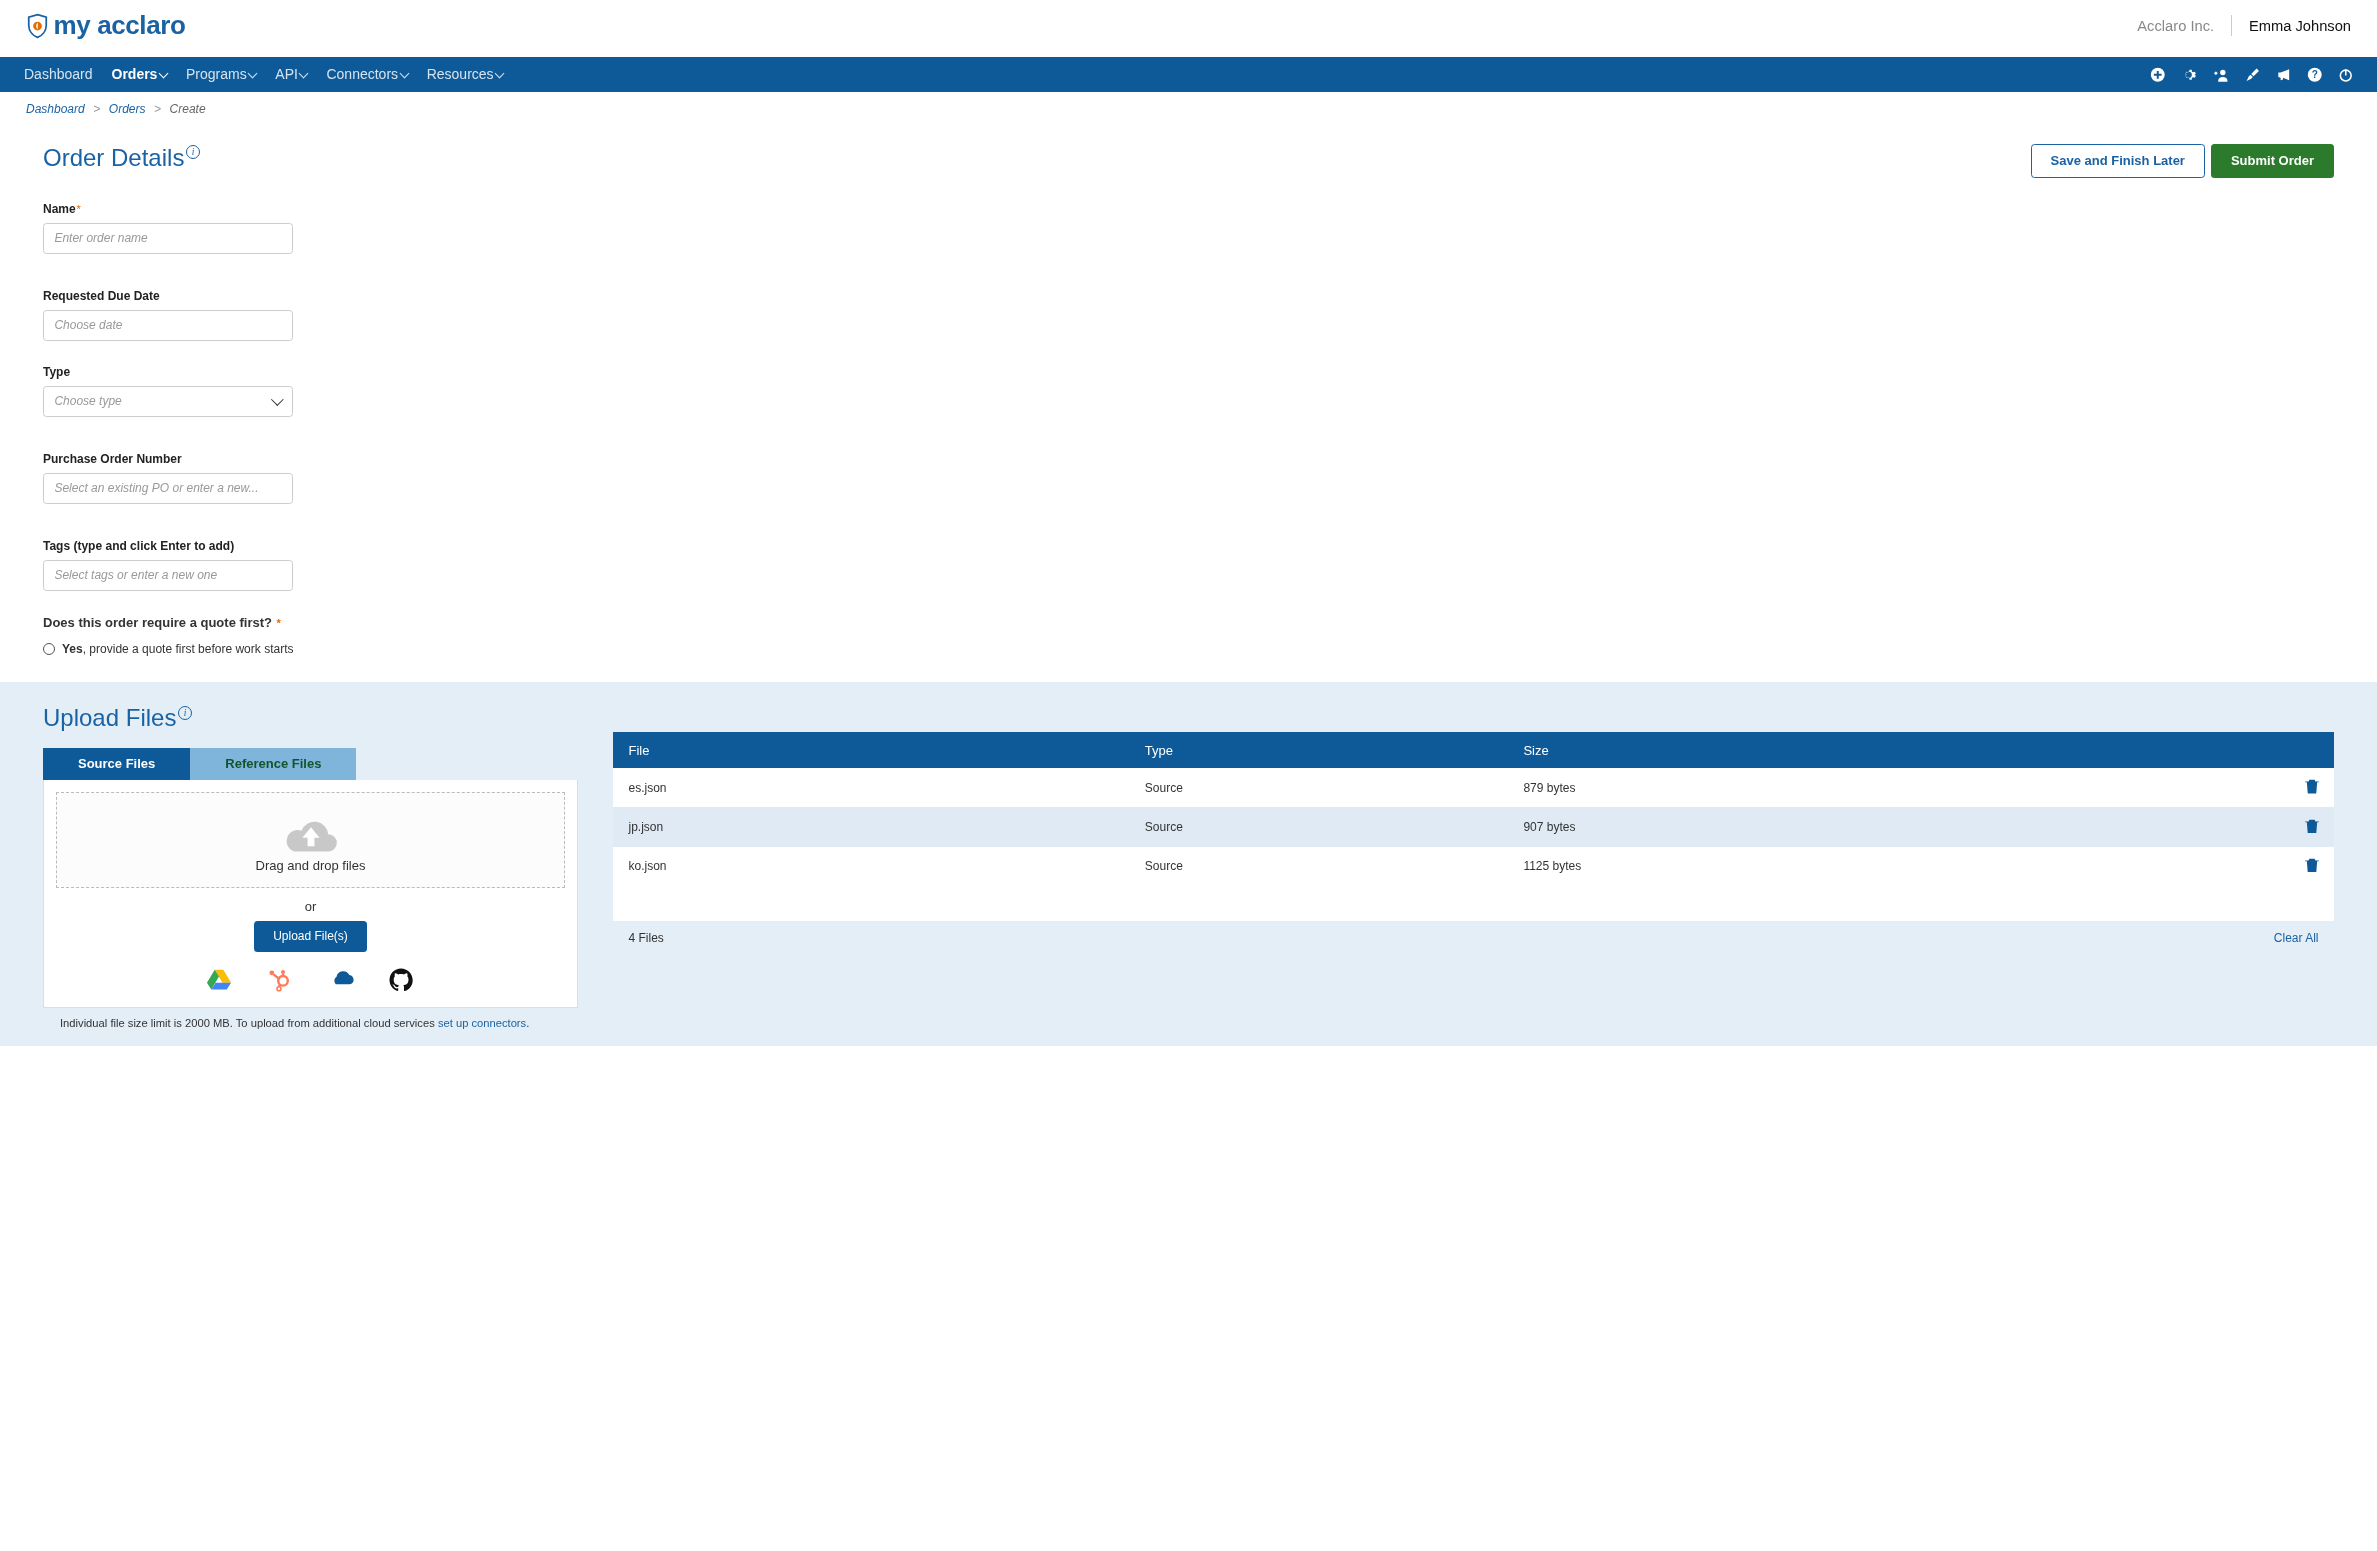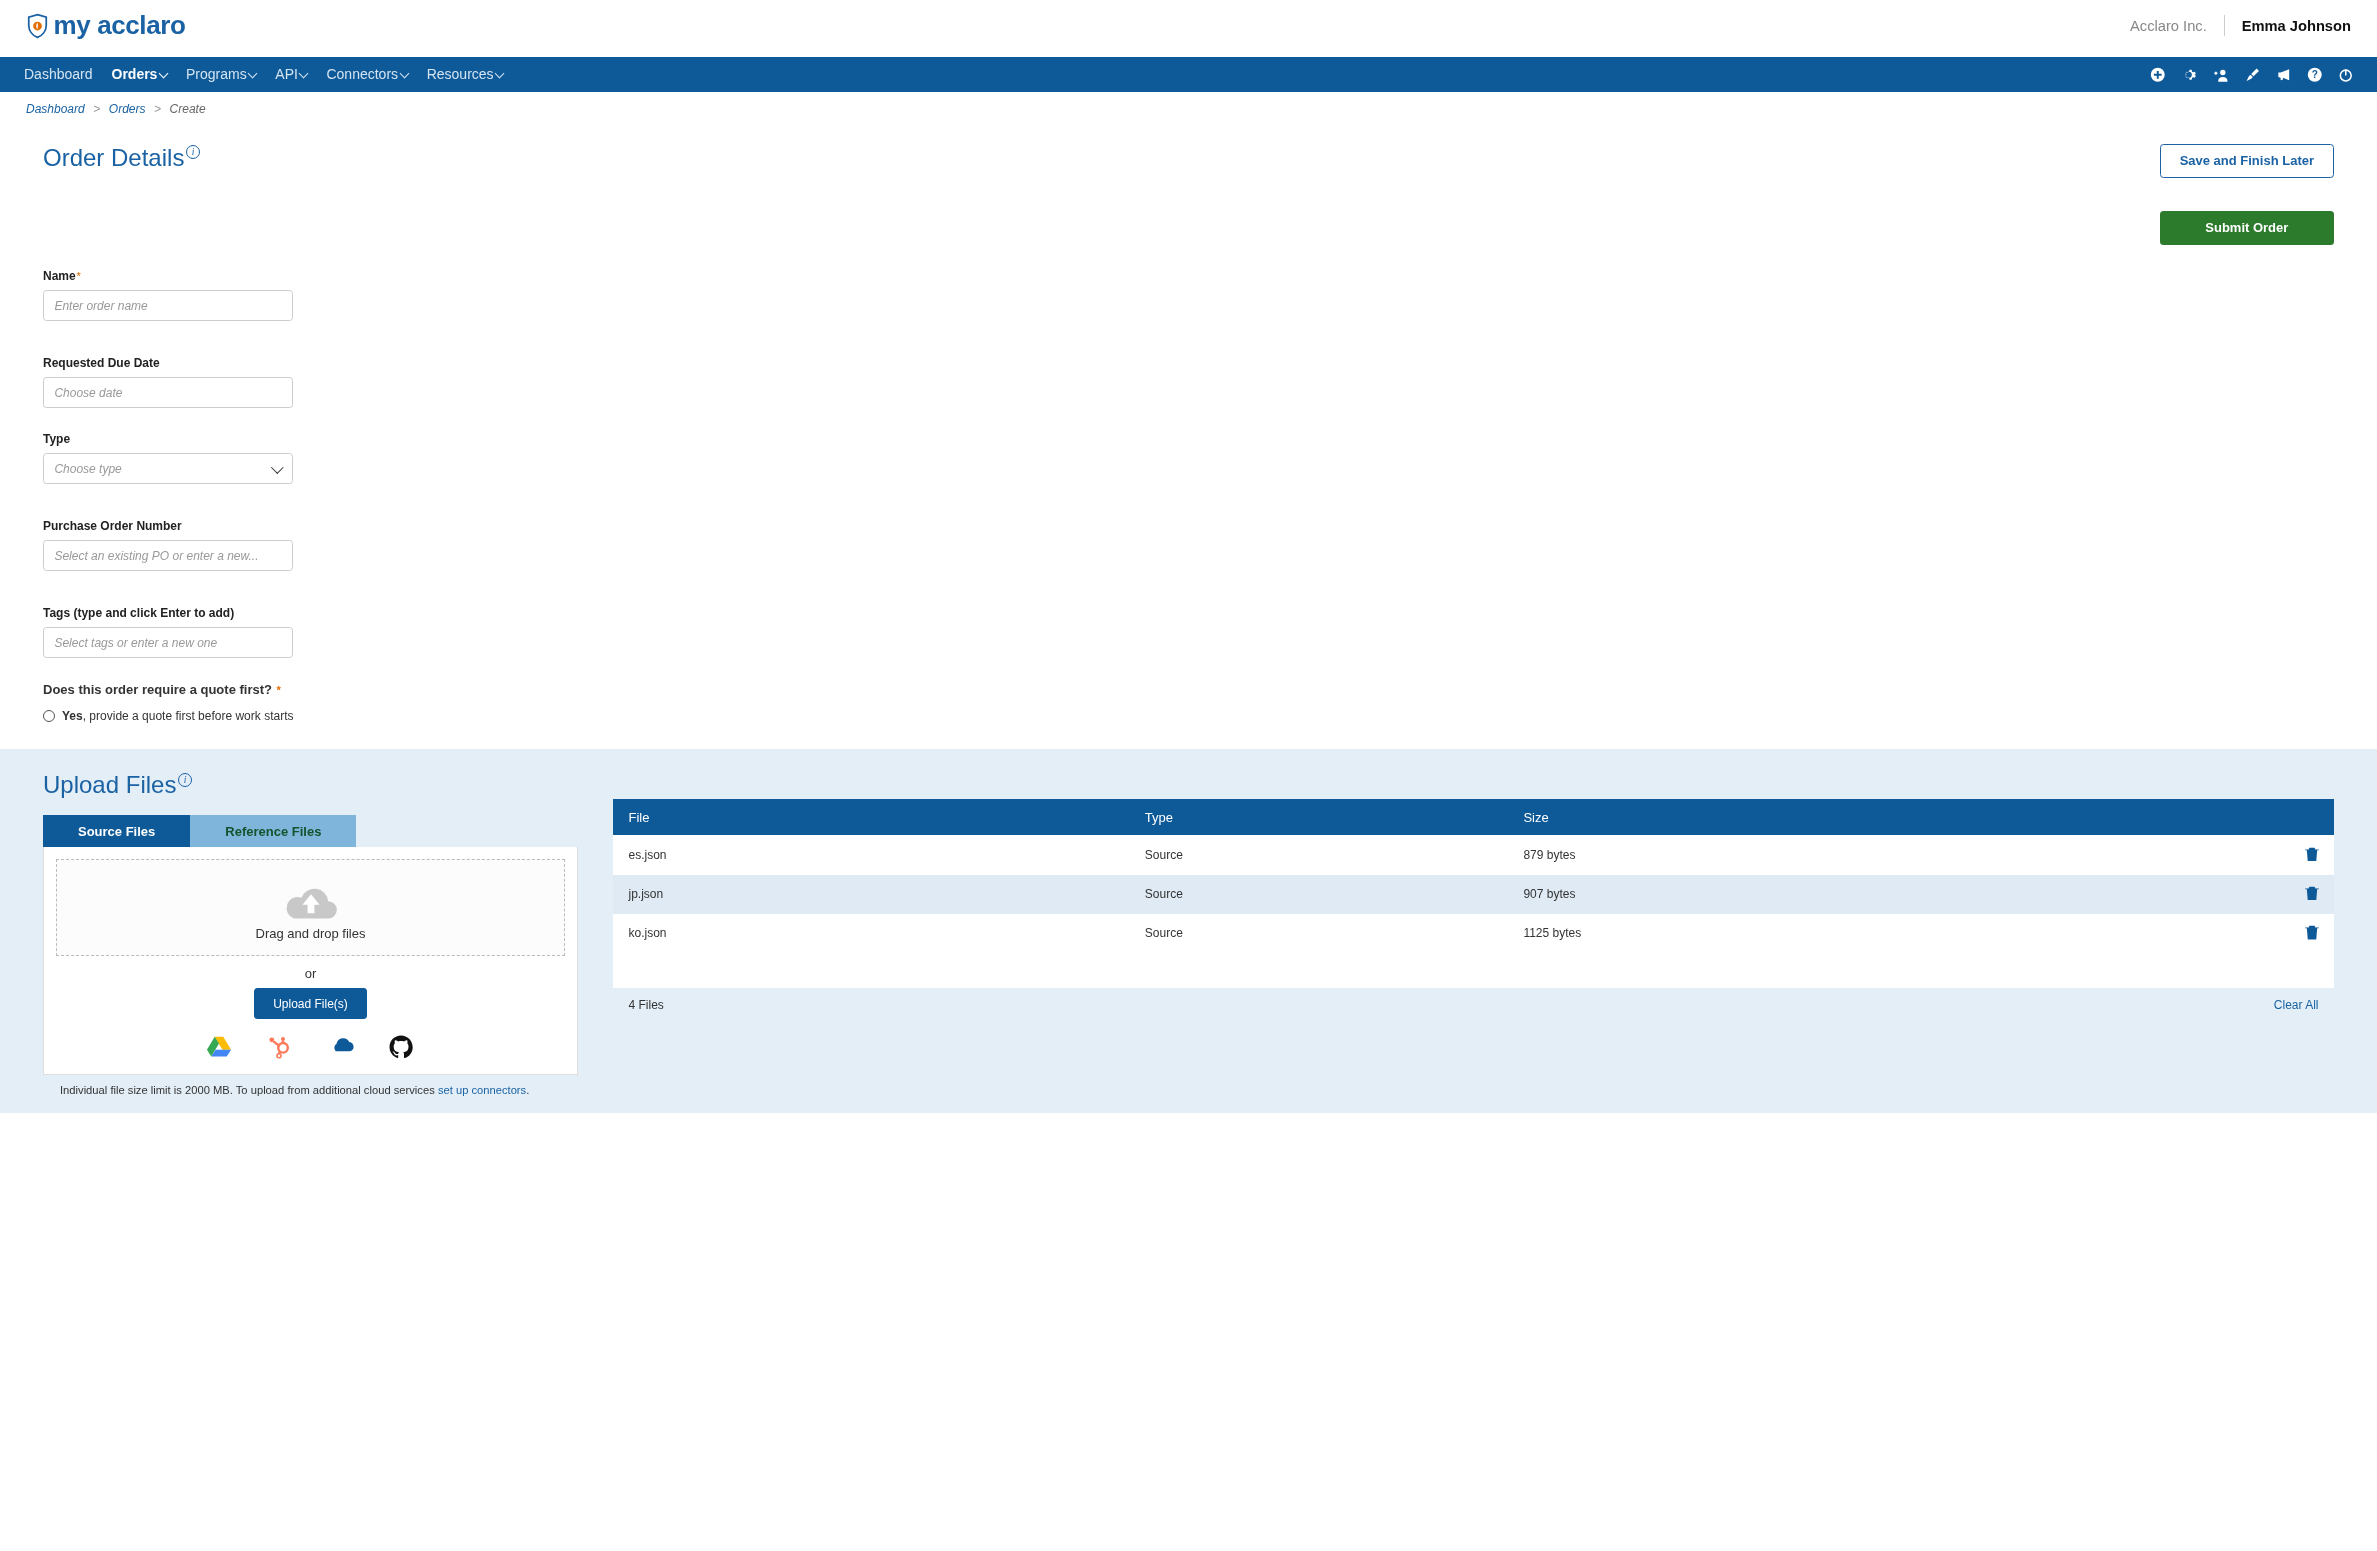--- a/index.html
+++ b/index.html
@@ -6,42 +6,42 @@
 body { font-family: "Segoe UI", -apple-system, Arial, sans-serif; font-size: 12px; color: #333; background: #fff; }
 
 
 .top-header { display: flex; align-items: center; justify-content: space-between; padding: 10.4px 26px 15.5px 26px; }
 .logo { display: flex; align-items: center; gap: 5.2px; }
 .logo-shield { width: 22.4px; height: 28px; display:flex; align-items:center; justify-content:center; }
 .logo-text { font-size: 26px; font-weight: 600; color: #1a62a3; letter-spacing: -0.4px; }
 .header-right { display: flex; align-items: center; gap: 17px; font-size: 14.7px; }
 .company-name { color: #888; }
 .divider-v { width: 0.9px; height: 21px; background: #ccc; }
-.user-name { color: #111; font-weight: 700; }
+.user-name { color: #111; font-weight: 400; }
 
 
 .navbar { background: #0e5a99; color: #fff; display: flex; align-items: center; justify-content: space-between; padding: 0 24px; height: 35px; }
 .nav-left { display: flex; gap: 19px; align-items: center; height: 100%; }
 .nav-item { color: #d5e4f1; font-size: 14px; display: flex; align-items: center; gap: 2.6px; height: 100%; cursor: pointer; }
 .nav-item.active { color: #fff; font-weight: 600; }
 .chevron-sm { width: 7px; height: 7px; border-right: 1.7px solid currentColor; border-bottom: 1.7px solid currentColor; transform: rotate(45deg); margin-top: -2.6px; }
 .nav-right { display: flex; gap: 15.5px; align-items: center; }
 .nav-icon { color: #fff; cursor: pointer; display:flex; align-items:center; }
 
 
 .breadcrumb { padding: 10.4px 26px; font-size: 12px; color: #666; font-style: italic; }
 .breadcrumb a { color: #1a62a3; text-decoration: none; cursor: pointer; }
 .breadcrumb .sep { margin: 0 5.2px; color: #999; }
 
 
 .content { padding: 17px 43px 0 43px; }
 .section-head { display: flex; align-items: flex-start; justify-content: space-between; margin-bottom: 24px; }
 .section-title { font-size: 24px; color: #1a62a3; font-weight: 400; display: flex; align-items: flex-start; }
 .info-badge { width: 14px; height: 14px; border: 1.3px solid #1a62a3; border-radius: 50%; font-size: 9.5px; color: #1a62a3; display: inline-flex; align-items: center; justify-content: center; margin-left: 1.7px; margin-top: 1.7px; font-style: italic; font-family: Georgia, serif; }
-.btn-row { display: flex; gap: 33px; flex-direction: column; }
+.btn-row { display: flex; gap: 6px; }
 .btn { padding: 8.6px 19px; border-radius: 3.5px; font-size: 13px; font-weight: 600; cursor: pointer; border: 0.9px solid transparent; }
 .btn-outline { background: #fff; color: #1a62a3; border-color: #1a62a3; }
 .btn-green { background: #2c7a2c; color: #fff; }
 
 
 .form-row { display: flex; gap: 35px; margin-bottom: 24px; flex-direction: column; }
 .form-group { display: flex; flex-direction: column; gap: 7px; }
 .form-group.w1 { width: 250px; }
 .label { font-weight: 600; font-size: 12px; color: #222; }
 .req { color: #e36c00; font-size: 11.2px; margin-left: 0.9px; }

